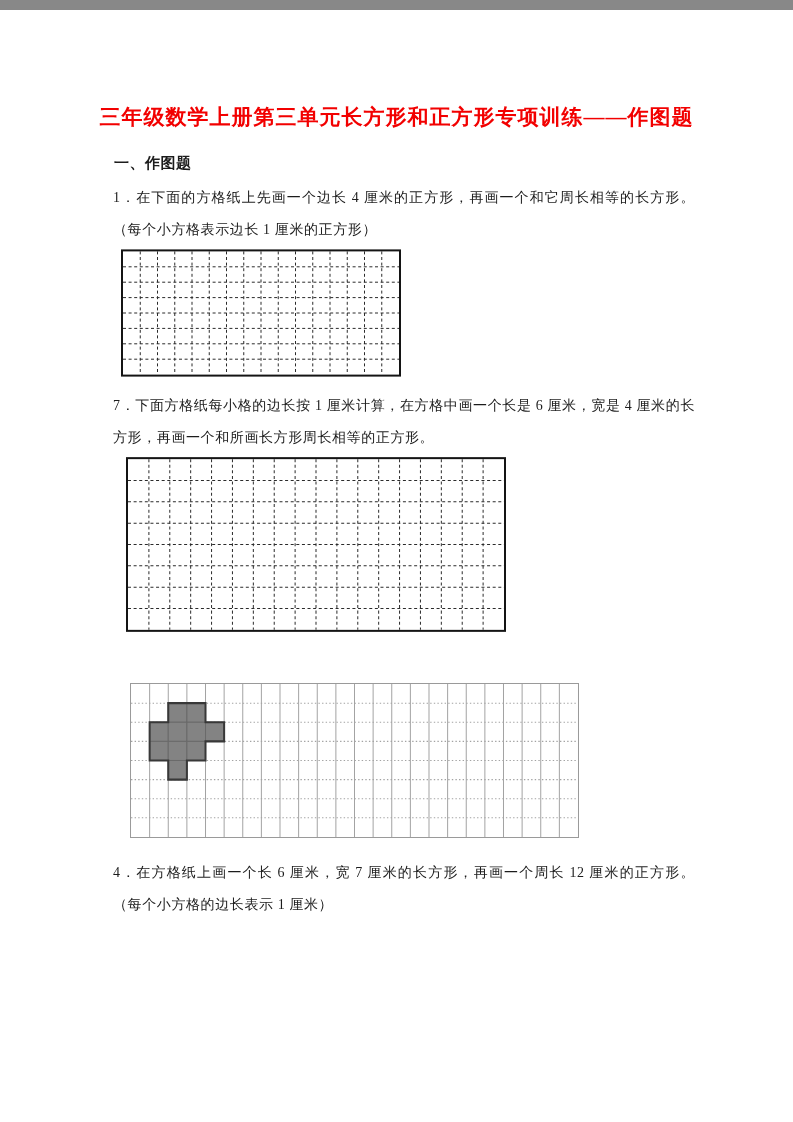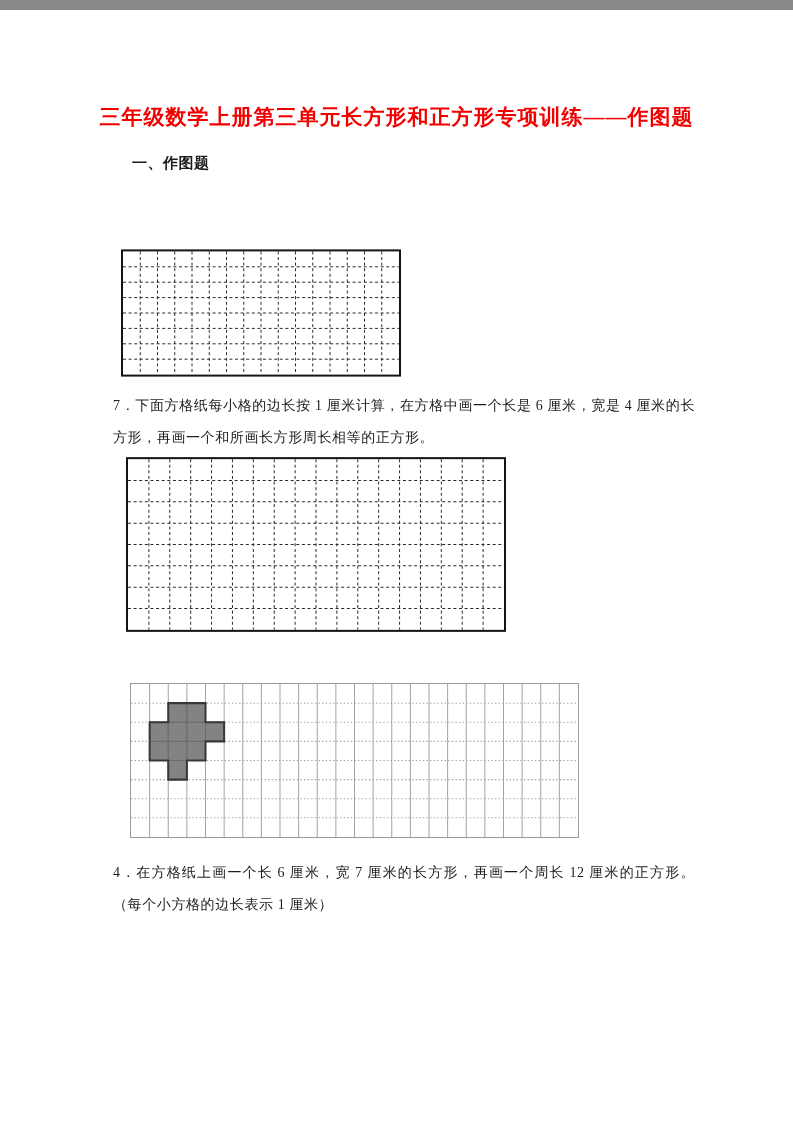--- a/index.html
+++ b/index.html
@@ -16,21 +16,21 @@
     position:absolute;
     left:0;top:92px;width:793px;
     text-align:center;
     font-size:21px;
     font-weight:bold;
     letter-spacing:1px;
     line-height:30px;
   }
   .section-heading{
     position:absolute;
-    left:132px;top:143px;
+    left:114px;top:143px;
     font-size:15px;
     font-weight:bold;
     line-height:20px;
     letter-spacing:0.5px;
   }
   .question{
     position:absolute;
     left:113px;
     width:582px;
     font-size:14px;
@@ -49,20 +49,21 @@
 </style>
 </head>
 <body>
 
 <div class="page">
 
   <div class="title" style="color: rgb(242, 0, 0);">三年级数学上册第三单元长方形和正方形专项训练——作图题</div>
 
   <div class="section-heading">一、作图题</div>
 
+  <div class="question" id="q1">1．在下面的方格纸上先画一个边长 4 厘米的正方形，再画一个和它周长相等的长方形。（每个小方格表示边长 1 厘米的正方形）</div>
 
   <div class="grid" id="grid1"><svg width="280" height="128" viewBox="0 0 280 127.2">
         <line x1="19.25" y1="2" x2="19.25" y2="125.2" stroke="#2b2b2b" stroke-width="1" stroke-dasharray="3 2.6"></line>
         <line x1="36.5" y1="2" x2="36.5" y2="125.2" stroke="#2b2b2b" stroke-width="1" stroke-dasharray="3 2.6"></line>
         <line x1="53.75" y1="2" x2="53.75" y2="125.2" stroke="#2b2b2b" stroke-width="1" stroke-dasharray="3 2.6"></line>
         <line x1="71" y1="2" x2="71" y2="125.2" stroke="#2b2b2b" stroke-width="1" stroke-dasharray="3 2.6"></line>
         <line x1="88.25" y1="2" x2="88.25" y2="125.2" stroke="#2b2b2b" stroke-width="1" stroke-dasharray="3 2.6"></line>
         <line x1="105.5" y1="2" x2="105.5" y2="125.2" stroke="#2b2b2b" stroke-width="1" stroke-dasharray="3 2.6"></line>
         <line x1="122.75" y1="2" x2="122.75" y2="125.2" stroke="#2b2b2b" stroke-width="1" stroke-dasharray="3 2.6"></line>
         <line x1="140" y1="2" x2="140" y2="125.2" stroke="#2b2b2b" stroke-width="1" stroke-dasharray="3 2.6"></line>

